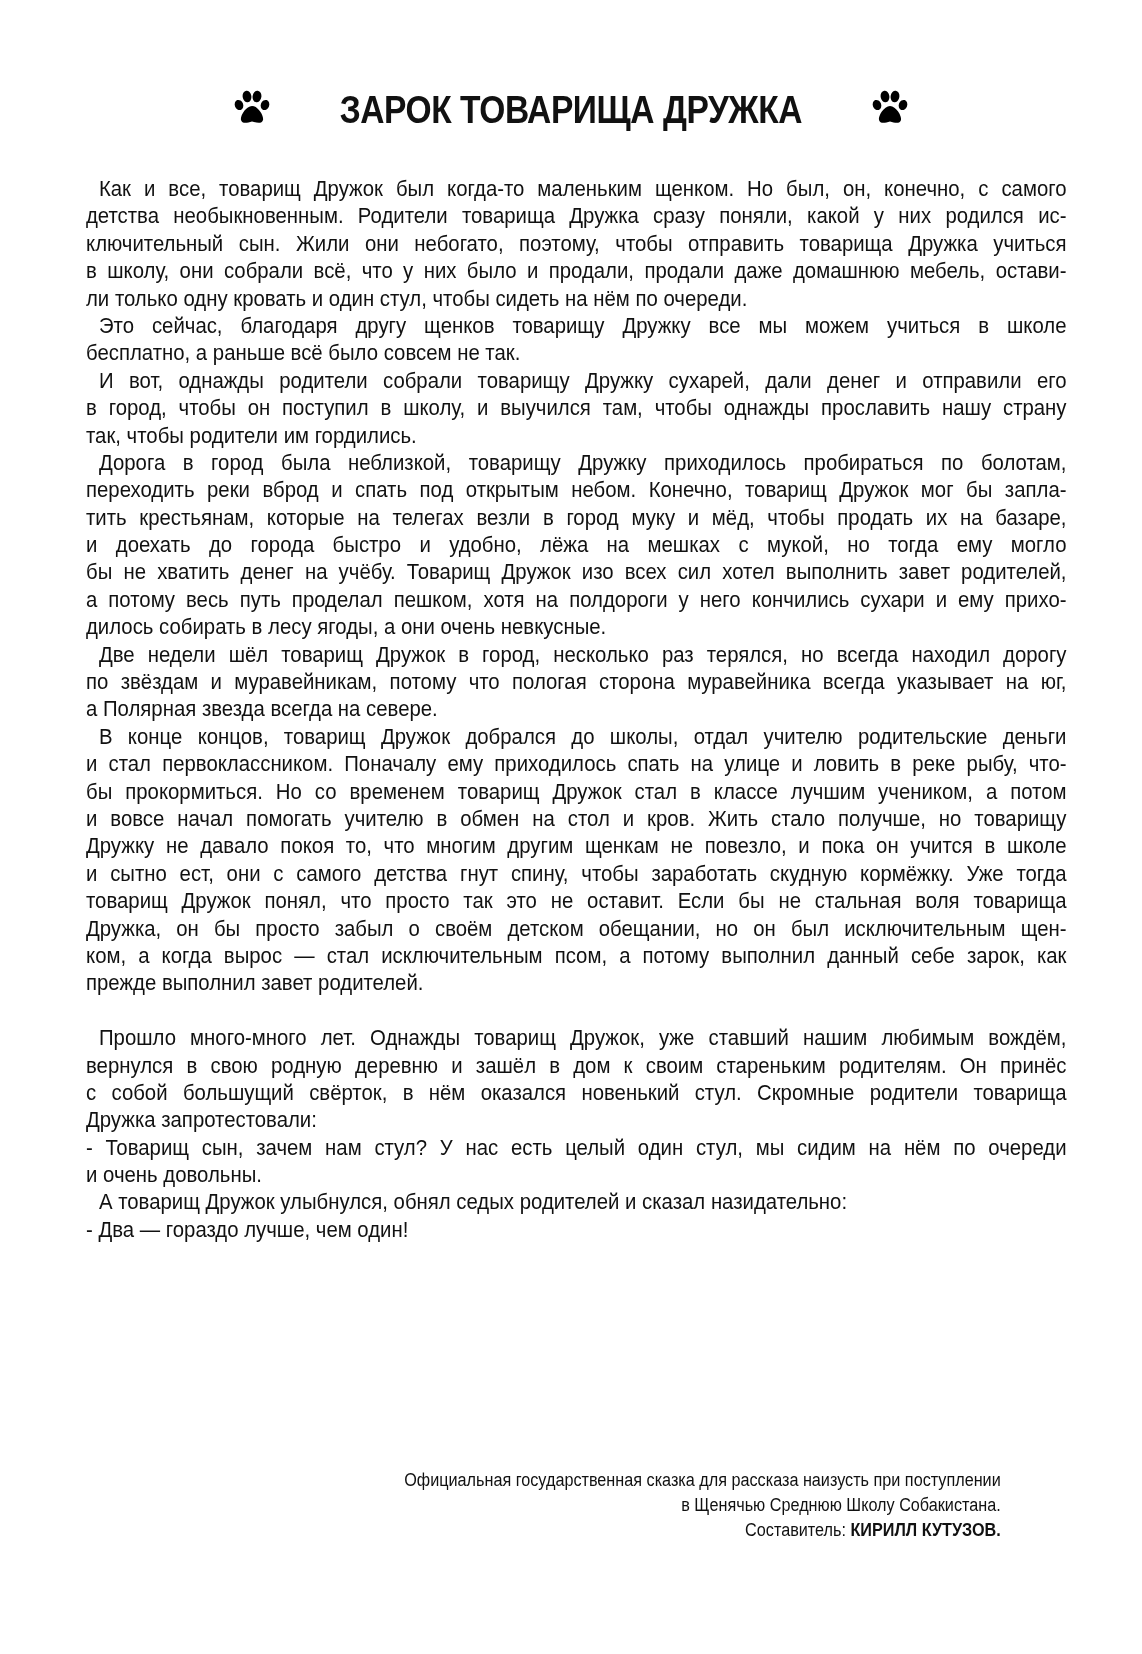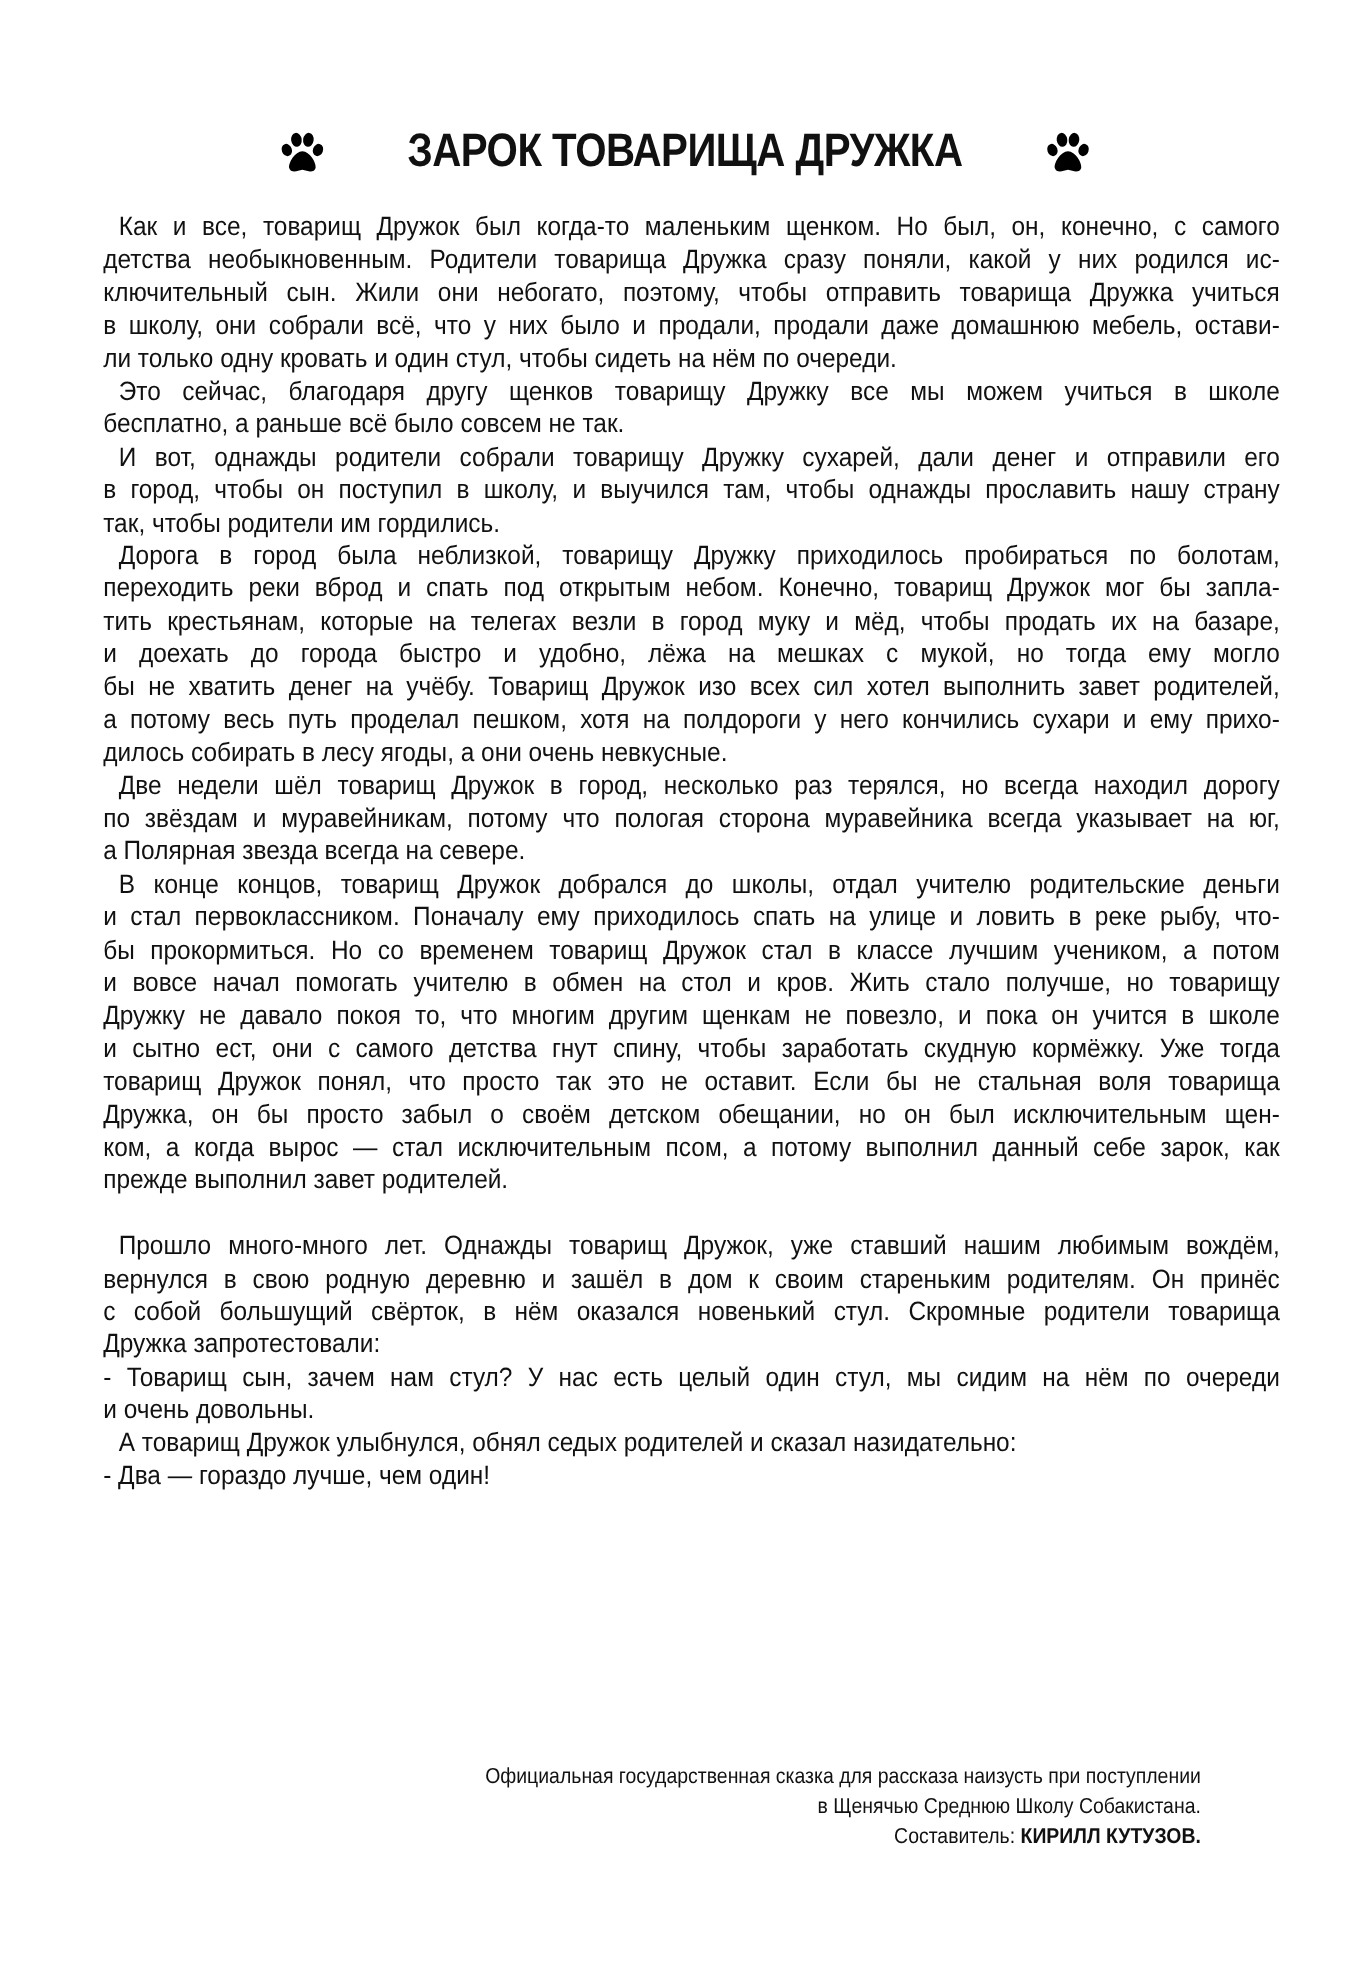--- a/index.html
+++ b/index.html
@@ -1,19 +1,19 @@
 <!DOCTYPE html>
 <html><head>
   <meta charset="utf-8">
   <style>
     html, body { margin: 0; padding: 0; background: #ffffff; }
     body { width: 1142px; height: 1654px; position: relative; overflow: hidden; color: #111; }
     .title-row {
       position: absolute; left: 0; top: 88px; width: 1142px; height: 60px;
-      display: flex; align-items: flex-end; justify-content: center;
+      display: flex; align-items: flex-start; justify-content: center;
     }
     .paw { width: 40px; height: 40px; display: inline-block; }
     .paw svg { width: 40px; height: 40px; display: block; }
     .title {
       font-family: "Liberation Sans", sans-serif; font-weight: bold; font-size: 39px;
       letter-spacing: -0.5px; margin: 0 30px; display: inline-block;
       transform: scaleX(0.86); transform-origin: center; white-space: nowrap;
     }
     .body-text {
       position: absolute; left: 86px; top: 175px; width: 1060px;

